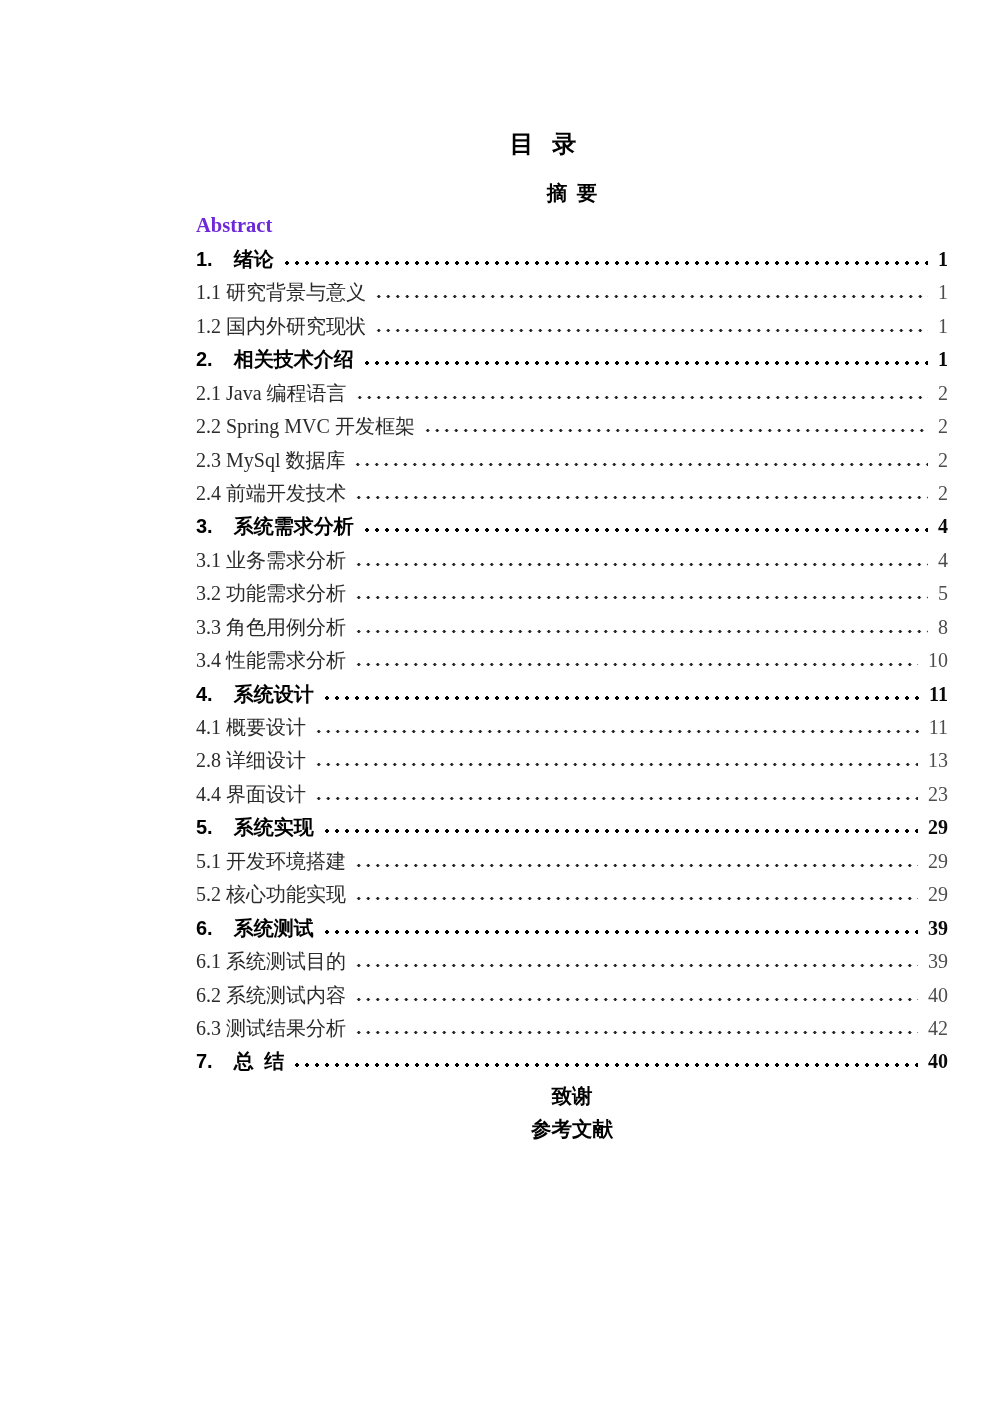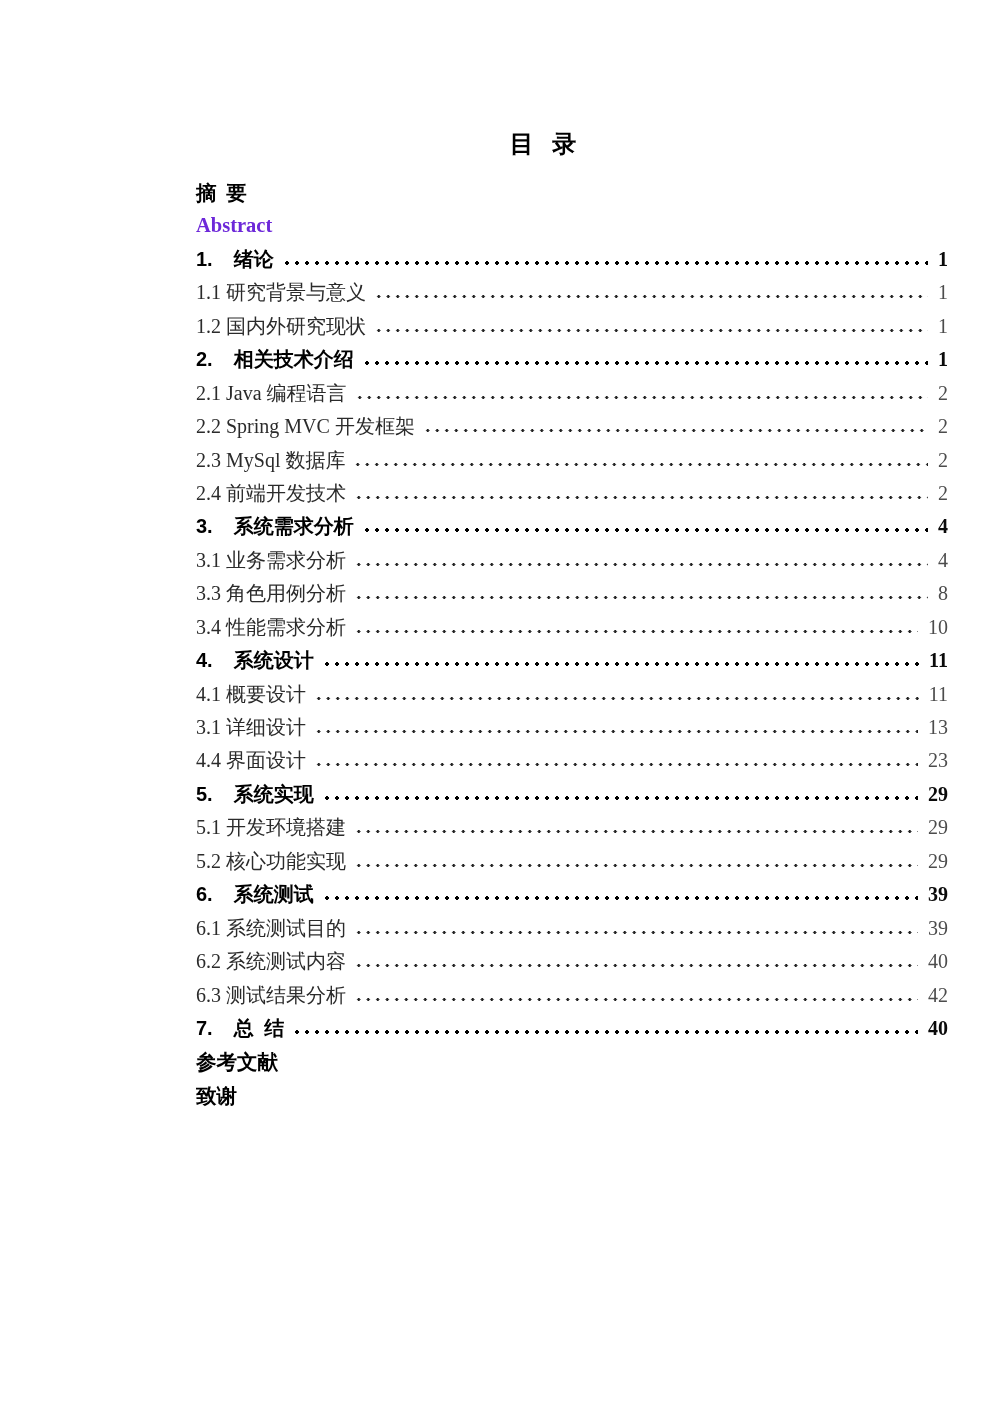--- a/index.html
+++ b/index.html
@@ -81,20 +81,21 @@
     font-weight: bold;
     color: #0a0a0a;
   }
   
   .level-front {
     font-family: "Liberation Sans", sans-serif;
     font-weight: bold;
     font-size: 20.5px;
     color: #000;
     word-spacing: 4px;
+    justify-content: center;
   }
   
   .level-front-latin {
     font-family: "Liberation Serif", serif;
     font-weight: bold;
     font-size: 20.5px;
     color: #6d28d9;
   }
 </style>
 </head>
@@ -158,41 +159,46 @@
     <span class="toc-label">3.  系统需求分析</span>
     <span class="toc-leader"></span>
     <span class="toc-page">4</span>
   </div>
       <div class="toc-row level-section">
     <span class="toc-label">3.1 业务需求分析</span>
     <span class="toc-leader"></span>
     <span class="toc-page">4</span>
   </div>
       <div class="toc-row level-section">
+    <span class="toc-label">3.2 功能需求分析</span>
+    <span class="toc-leader"></span>
+    <span class="toc-page">5</span>
+  </div>
+      <div class="toc-row level-section">
     <span class="toc-label">3.3 角色用例分析</span>
     <span class="toc-leader"></span>
     <span class="toc-page">8</span>
   </div>
       <div class="toc-row level-section">
     <span class="toc-label">3.4 性能需求分析</span>
     <span class="toc-leader"></span>
     <span class="toc-page">10</span>
   </div>
       <div class="toc-row level-chapter">
     <span class="toc-label">4.  系统设计</span>
     <span class="toc-leader"></span>
     <span class="toc-page">11</span>
   </div>
       <div class="toc-row level-section">
     <span class="toc-label">4.1 概要设计</span>
     <span class="toc-leader"></span>
     <span class="toc-page">11</span>
   </div>
       <div class="toc-row level-section">
-    <span class="toc-label">3.1 详细设计</span>
+    <span class="toc-label">2.8 详细设计</span>
     <span class="toc-leader"></span>
     <span class="toc-page">13</span>
   </div>
       <div class="toc-row level-section">
     <span class="toc-label">4.4 界面设计</span>
     <span class="toc-leader"></span>
     <span class="toc-page">23</span>
   </div>
       <div class="toc-row level-chapter">
     <span class="toc-label">5.  系统实现</span>
@@ -226,25 +232,25 @@
   </div>
       <div class="toc-row level-section">
     <span class="toc-label">6.3 测试结果分析</span>
     <span class="toc-leader"></span>
     <span class="toc-page">42</span>
   </div>
       <div class="toc-row level-chapter">
     <span class="toc-label">7.  总 结</span>
     <span class="toc-leader"></span>
     <span class="toc-page">40</span>
+  </div>
+      <div class="toc-row level-front no-leader">
+    <span class="toc-label">致谢</span>
+    
+    
   </div>
       <div class="toc-row level-front no-leader">
     <span class="toc-label">参考文献</span>
-    
-    
-  </div>
-      <div class="toc-row level-front no-leader">
-    <span class="toc-label">致谢</span>
     
     
   </div>
     </div>
 </div>
 
 </body></html>

